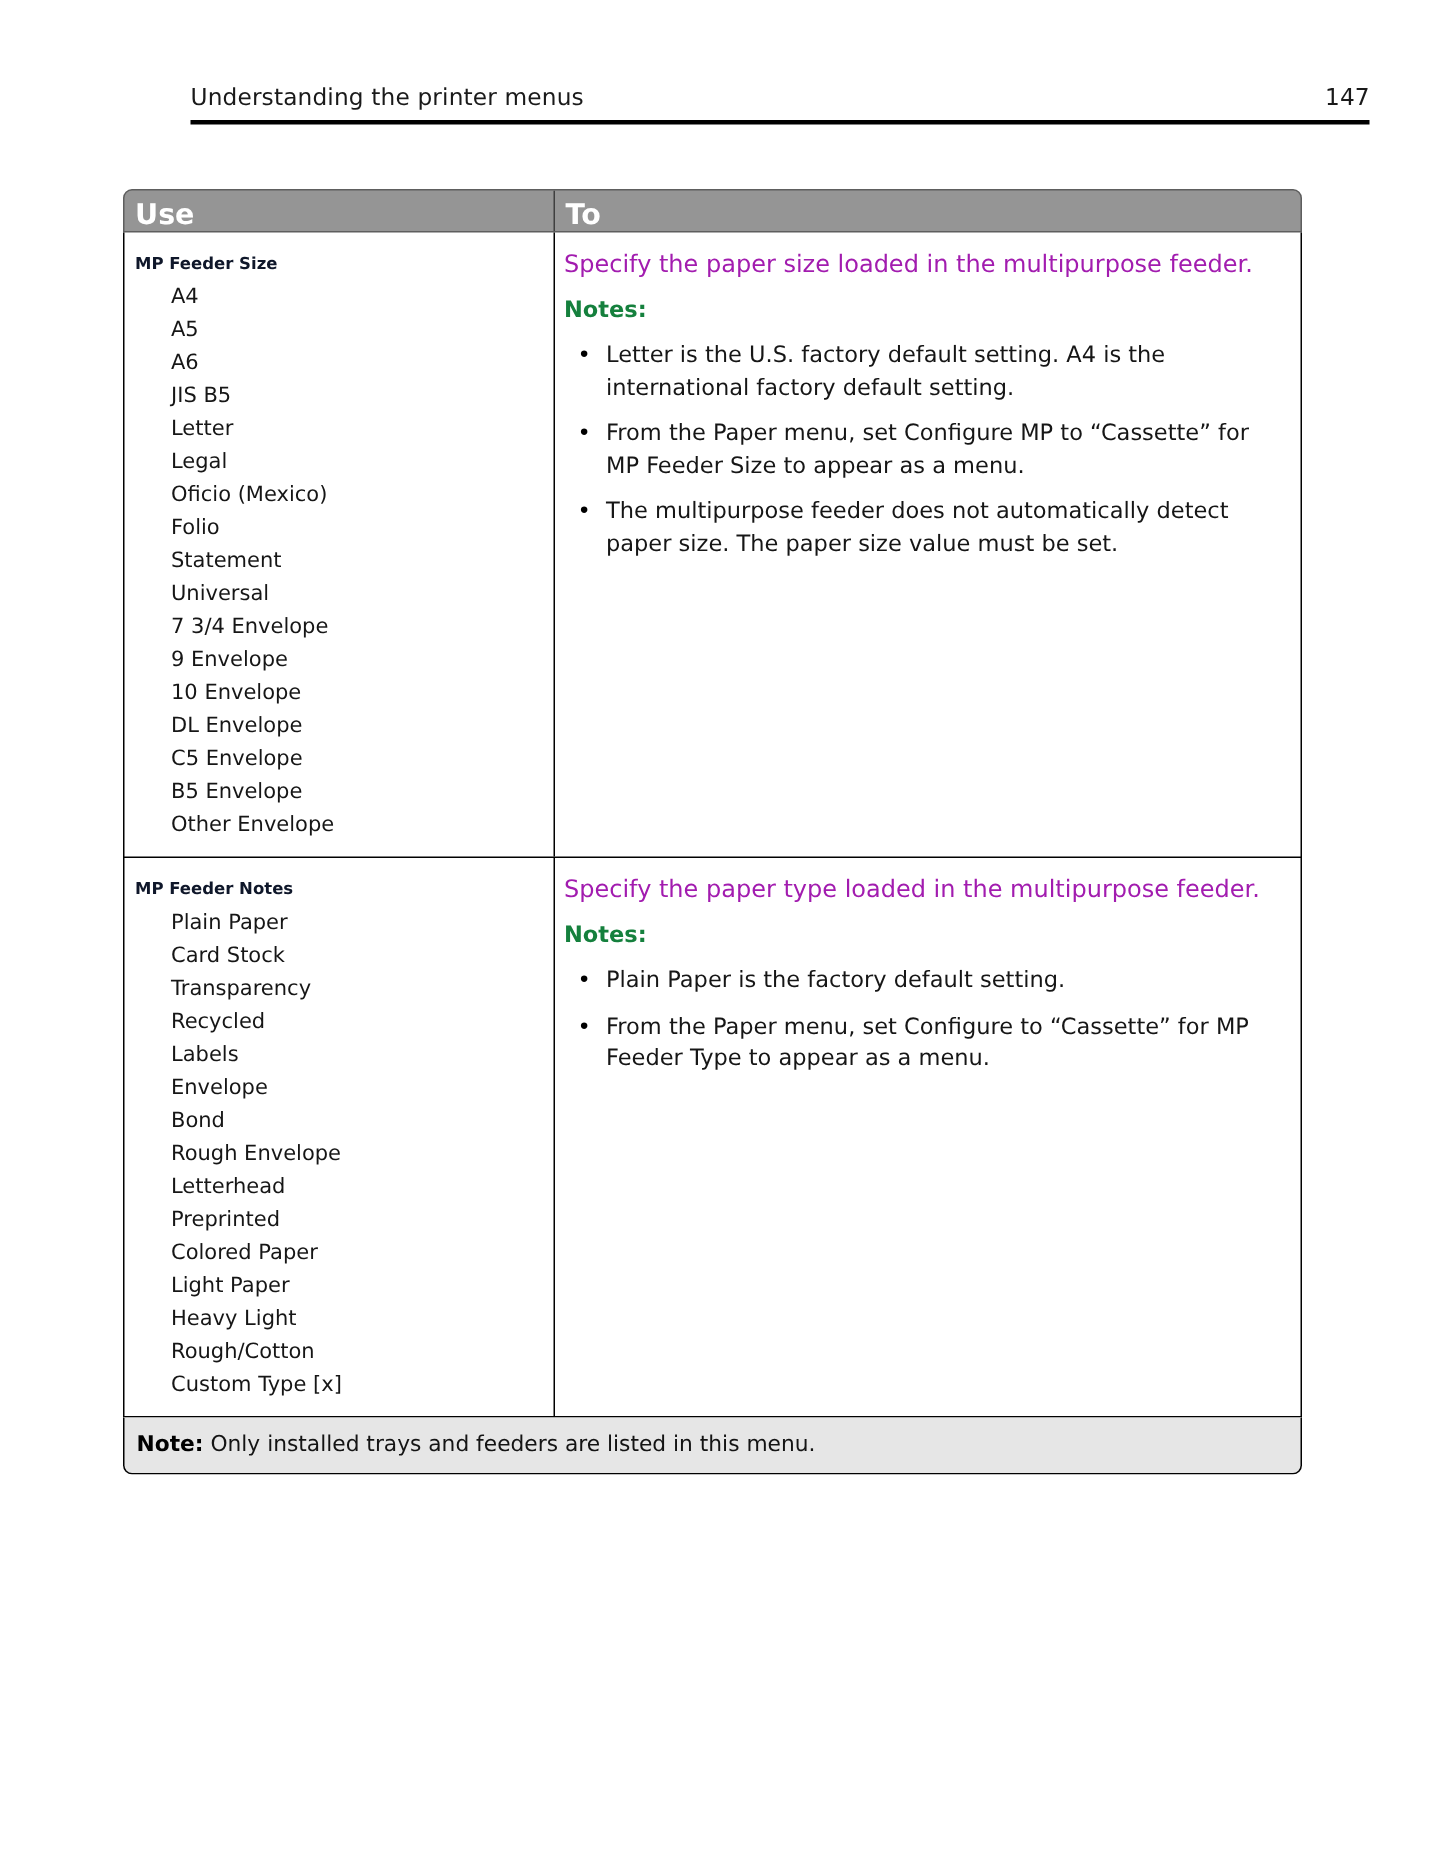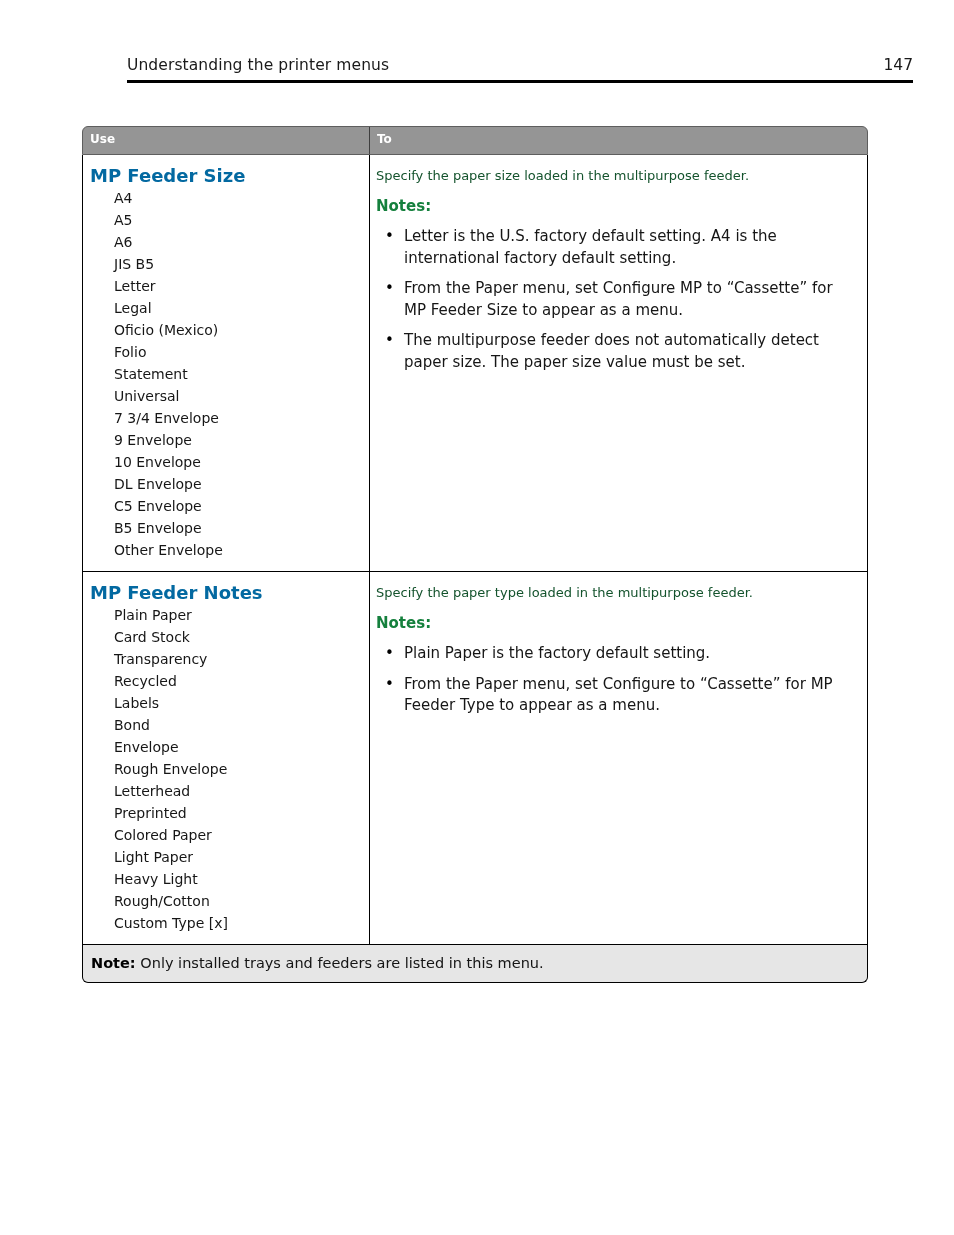--- a/index.html
+++ b/index.html
@@ -69,21 +69,21 @@
   .thead-row {
     display: flex;
     background: #959595;
     border: 1px solid #5e5e5e;
     border-radius: 6px 6px 0 0;
     box-sizing: border-box;
     height: 29px;
     overflow: hidden;
   }
   .th {
-    font-size: 12px;
+    font-size: 19px;
     font-weight: bold;
     color: #ffffff;
     padding: 5px 0 0 7px;
     box-sizing: border-box;
   }
   .th-use {
     width: 287px;
     border-right: 1px solid #3f3f3f;
   }
   .th-to {
@@ -103,42 +103,42 @@
     border-right: 1.3px solid #000;
     padding: 10px 8px 10px 6px;
   }
   .cell-to {
     flex: 1;
     box-sizing: border-box;
     padding: 10px 10px 10px 6px;
   }
 
   .opt-title {
-    font-size: 18px;
-    font-weight: bold;
-    color: #0369a1;
+    font-size: 11px;
+    font-weight: bold;
+    color: #0f172a;
     line-height: 22px;
     padding-left: 1px;
   }
   .opt-list {
     margin: 0;
     padding: 0;
     list-style: none;
   }
   .opt-list li {
     font-size: 14px;
     line-height: 22px;
     color: #161616;
     padding-left: 25px;
   }
 
   .to-desc {
-    font-size: 13px;
+    font-size: 16px;
     line-height: 21px;
-    color: #14532d;
+    color: #a21caf;
     margin-bottom: 11px;
   }
   .notes-label {
     font-size: 15px;
     font-weight: bold;
     color: #15803d;
     margin-bottom: 11px;
   }
   .notes-list {
     margin: 0;
@@ -249,22 +249,22 @@
 
     <div class="body-row row-2">
       <div class="cell-use">
         <div class="opt-title">MP Feeder Notes</div>
         <ul class="opt-list">
           <li>Plain Paper</li>
           <li>Card Stock</li>
           <li>Transparency</li>
           <li>Recycled</li>
           <li>Labels</li>
+          <li>Envelope</li>
           <li>Bond</li>
-          <li>Envelope</li>
           <li>Rough Envelope</li>
           <li>Letterhead</li>
           <li>Preprinted</li>
           <li>Colored Paper</li>
           <li>Light Paper</li>
           <li>Heavy Light</li>
           <li>Rough/Cotton</li>
           <li>Custom Type [x]</li>
         </ul>
       </div>

